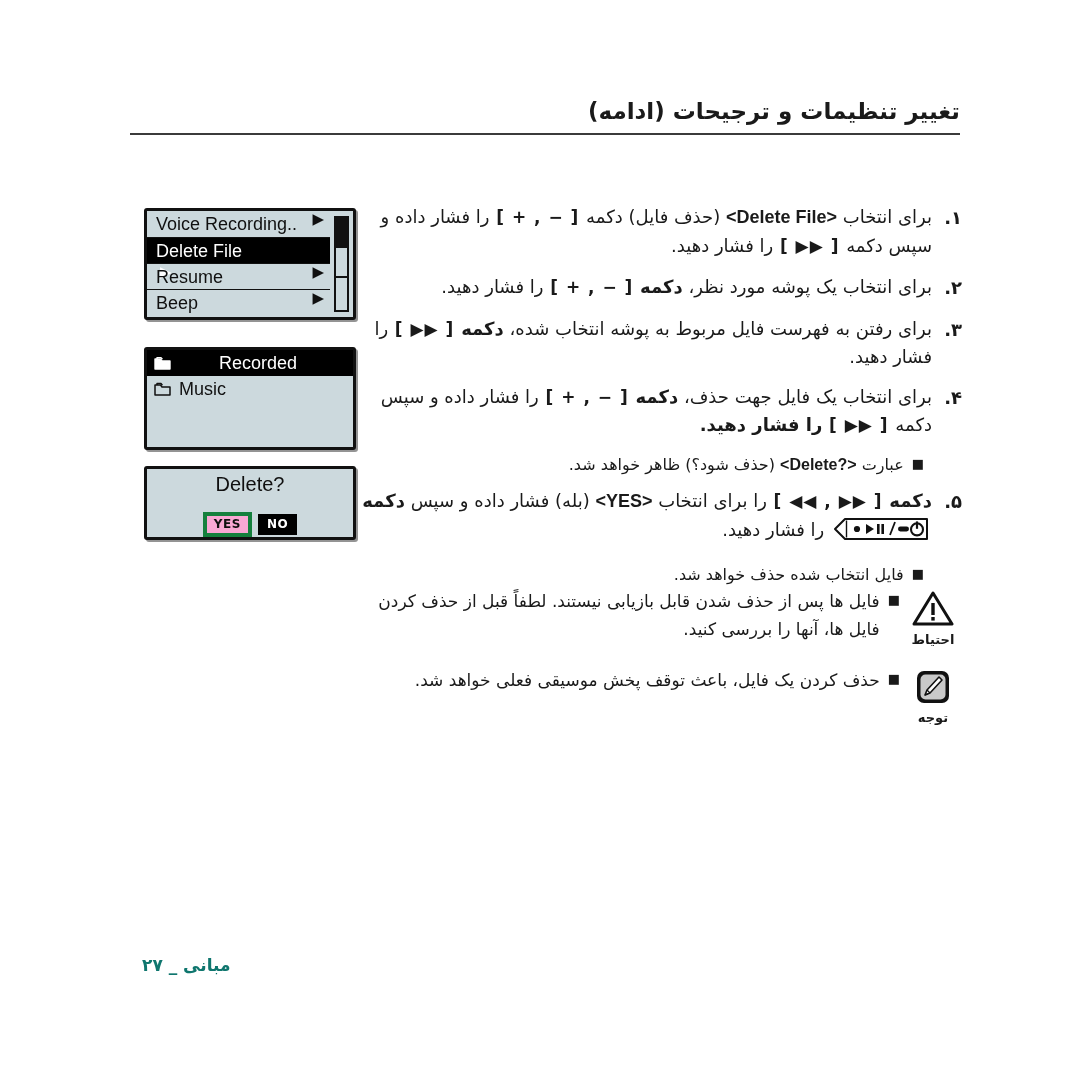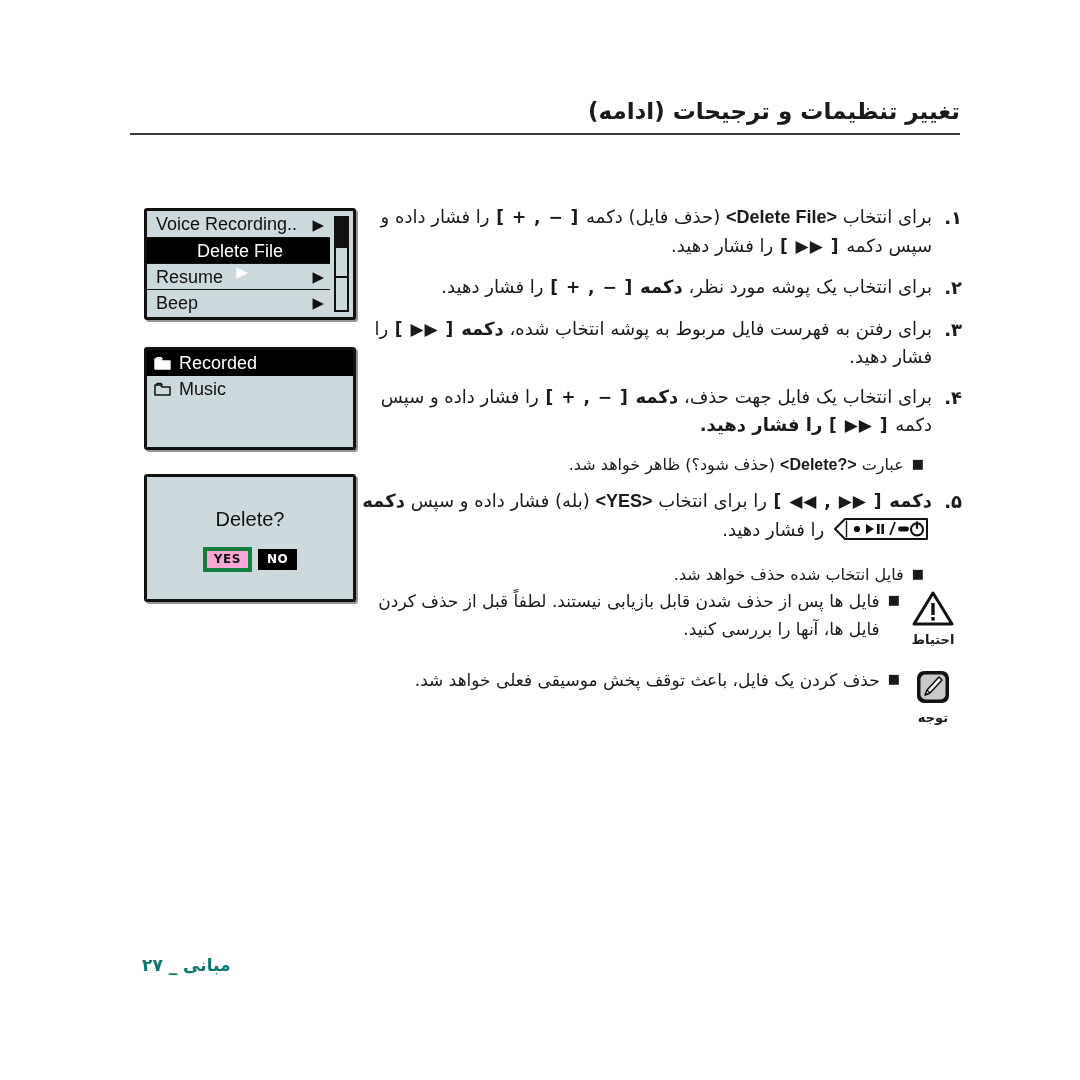--- a/index.html
+++ b/index.html
@@ -80,21 +80,20 @@
   }
   .menu-rows {
     position: absolute;
     left: 0; top: 0;
     width: 183px;
     height: 100%;
   }
   .menu-row {
     height: 26px;
     display: flex;
-    align-items: center;
     justify-content: space-between;
     padding: 0 6px 0 9px;
     font-size: 18px;
     line-height: 26px;
     color: #101010;
     white-space: nowrap;
     box-sizing: border-box;
   }
   .menu-row + .menu-row { border-top: 1.5px solid #111; }
   .menu-row.sel {
@@ -149,36 +148,37 @@
     padding: 0 0 0 7px;
     font-size: 18px;
     line-height: 26px;
     color: #101010;
     white-space: nowrap;
     box-sizing: border-box;
   }
   .folder-row.sel {
     background: #000000;
     color: #ffffff;
+    gap: 40px;
   }
   .folder-ico {
     display: inline-block;
     width: 18px;
     height: 15px;
     margin-right: 7px;
     position: relative;
     flex: 0 0 auto;
   }
   .folder-ico svg { display: block; }
 
   
   .lcd-confirm {
     width: 212px;
-    height: 128px;
-    margin-top: 24px;
+    height: 74px;
+    margin-top: 16px;
     display: flex;
     flex-direction: column;
     align-items: center;
     justify-content: center;
   }
   .confirm-title {
     font-size: 20px;
     color: #101010;
     margin-top: 4px;
     margin-bottom: 16px;

